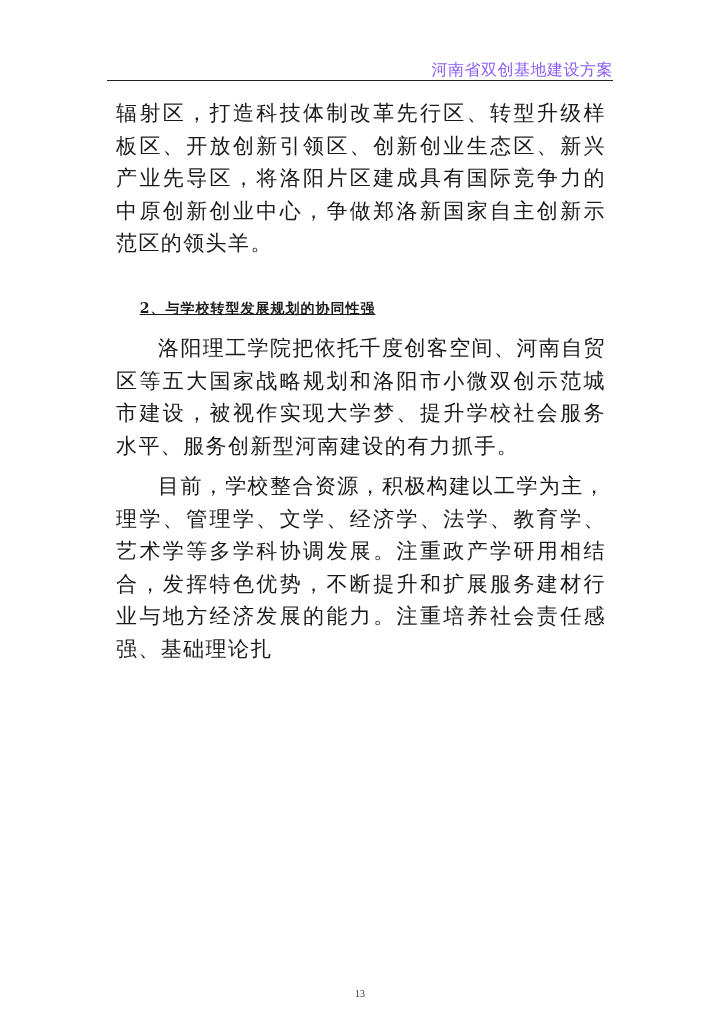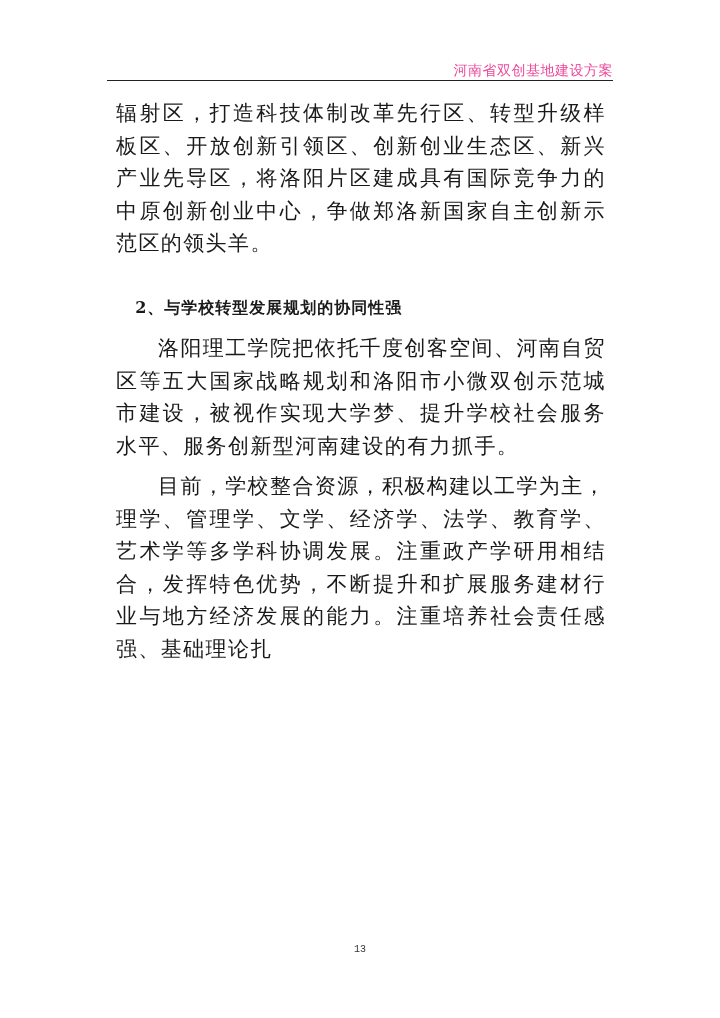--- a/index.html
+++ b/index.html
@@ -18,22 +18,22 @@
     .page-header {
       position: absolute;
       left: 107px;
       top: 60px;
       width: 506px;
       height: 20px;
       border-bottom: 1.5px solid #222;
       text-align: right;
     }
     .page-header span {
-      font-size: 14px;
-      color: #ec4899;
+      font-size: 16px;
+      color: #8b5cf6;
       line-height: 16px;
       letter-spacing: 0.5px;
     }
     .content {
       position: absolute;
       left: 108px;
       top: 89px;
       width: 506px;
     }
     .para {
@@ -42,35 +42,36 @@
       line-height: 32.5px;
       text-align: justify;
       text-align-last: left;
       letter-spacing: 1.4px;
       word-break: break-all;
     }
     .para.indent {
       text-indent: 2em;
     }
     .heading {
-      margin: 0;
+      margin: 8px;
       margin-top: 32px;
-      font-size: 16px;
+      font-size: 14px;
       line-height: 32.5px;
       font-weight: bold;
       text-indent: 1.7em;
       letter-spacing: 1px;
+      text-decoration: underline;
     }
     .page-number {
       position: absolute;
       left: 0;
       width: 720px;
-      top: 944px;
+      top: 988px;
       text-align: center;
-      font-family: Liberation Mono, monospace;
+      font-family: Liberation Serif, serif;
       font-size: 10px;
       color: #333;
     }
   </style>
 </head>
 <body>
 
 <div class="page-header">
   <span>河南省双创基地建设方案</span>
 </div>

